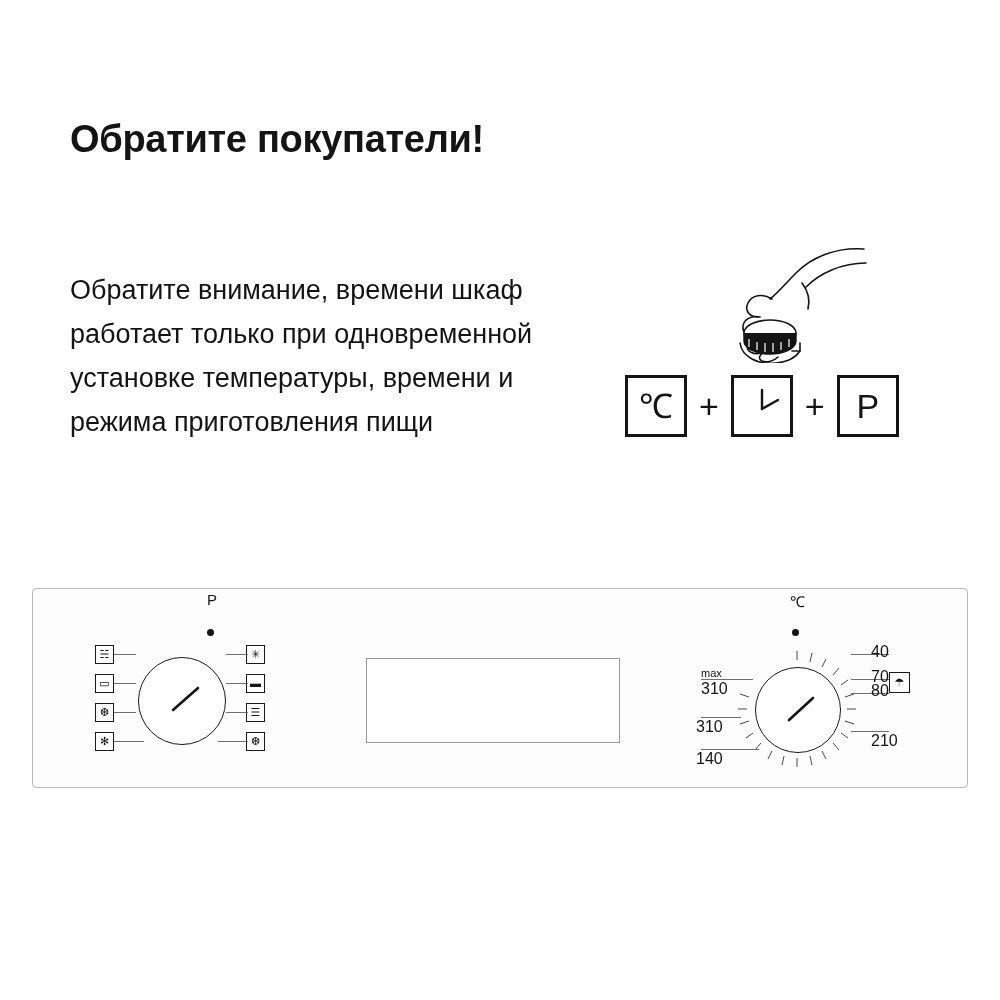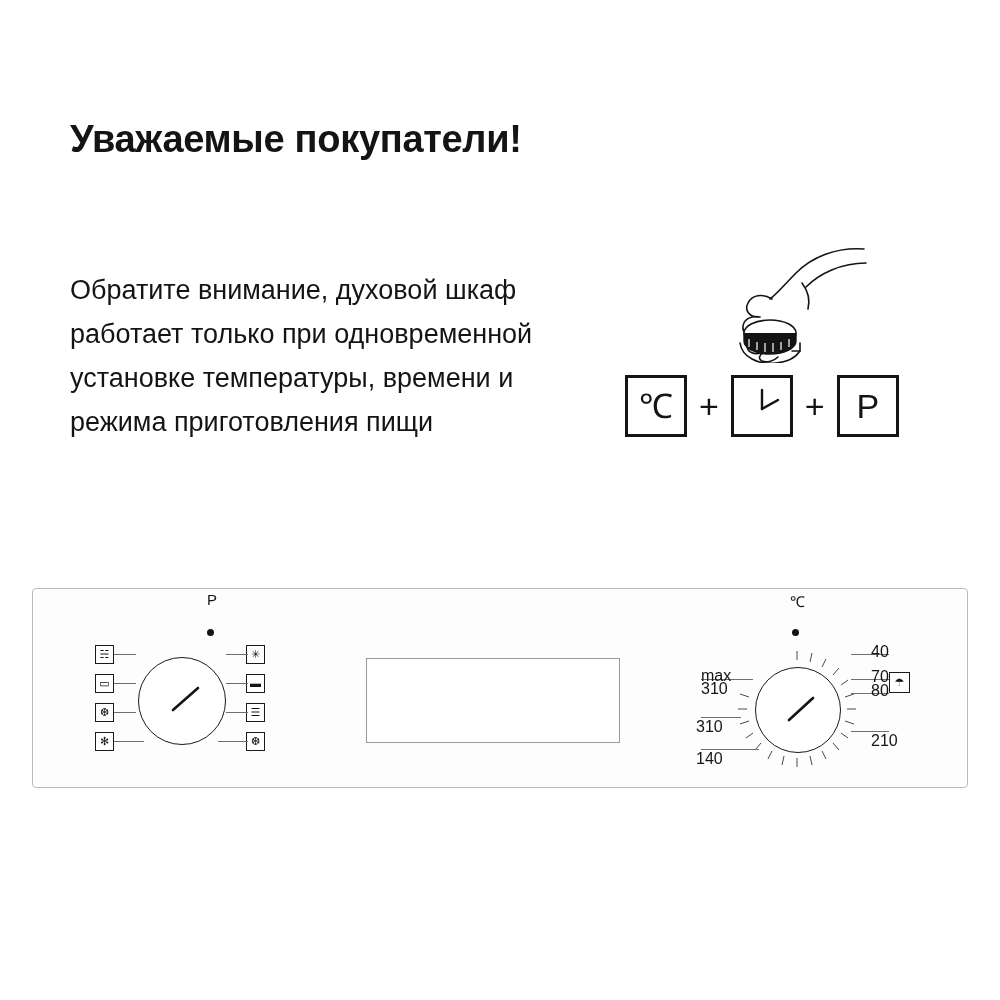--- a/index.html
+++ b/index.html
@@ -145,32 +145,32 @@
     background: #6f6f6f;
   }
 
   .temp-num {
     position: absolute;
     font-size: 16px;
     color: #141414;
   }
   .temp-max {
     position: absolute;
-    font-size: 16px;
+    font-size: 11px;
     color: #141414;
   }
   svg { display: block; }
 </style>
 </head>
 <body>
 
-<div class="headline">Уважаемые покупатели!</div>
+<div class="headline">Обратите покупатели!</div>
 
 <div class="para">
-  <span>Обратите внимание, духовой</span>
+  <span>Обратите внимание, времени</span>
   <span>шкаф работает только при</span>
   <b>одновременной установке</b>
   <span>температуры, времени и</span>
   <span>режима приготовления пищи</span>
 </div>
 
 <div class="hand">
   <svg width="160" height="120" viewBox="0 0 160 120">
     <g fill="none" stroke="#141414" stroke-width="1.6" stroke-linecap="round" stroke-linejoin="round">
 

